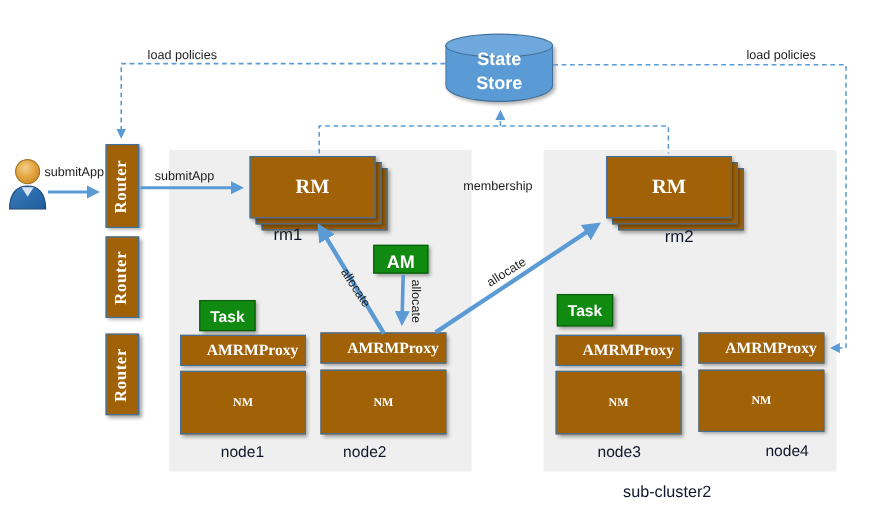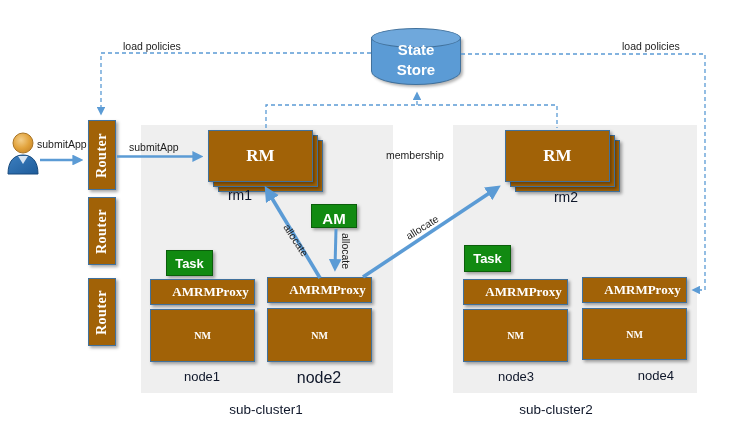--- a/index.html
+++ b/index.html
@@ -113,42 +113,41 @@
     <span>NM</span>
   </div>
   <div class="blk" style="left:162px;top:369px;width:80px;font-size:13px;">node1</div>
 
   <div class="bluebox proxy-text" style="left:267px;top:277px;width:105px;height:26px;">
     <span>AMRMProxy</span>
   </div>
   <div class="bluebox nm-text" style="left:267px;top:308px;width:105px;height:54px;">
     <span>NM</span>
   </div>
-  <div class="blk" style="left:279px;top:369px;width:80px;font-size:16px;">node2</div>
+  <div class="blk" style="left:264px;top:369px;width:80px;font-size:13px;">node2</div>
 
   <div class="greenbox" style="left:464px;top:245px;width:47px;height:27px;font-size:13px;">
     <span>Task</span>
   </div>
   <div class="bluebox proxy-text" style="left:463px;top:279px;width:105px;height:26px;">
     <span>AMRMProxy</span>
   </div>
   <div class="bluebox nm-text" style="left:463px;top:309px;width:105px;height:53px;">
     <span>NM</span>
   </div>
   <div class="blk" style="left:476px;top:369px;width:80px;font-size:13px;">node3</div>
 
   <div class="bluebox proxy-text" style="left:582px;top:277px;width:105px;height:26px;">
     <span>AMRMProxy</span>
   </div>
   <div class="bluebox nm-text" style="left:582px;top:308px;width:105px;height:52px;">
     <span>NM</span>
   </div>
   <div class="blk" style="left:594px;top:368px;width:80px;font-size:13px;text-align:right;">node4</div>
 
-  <div class="blk" style="left:206px;top:402px;width:120px;font-size:13.5px;">sub-cluster1</div>
   <div class="blk" style="left:496px;top:402px;width:120px;font-size:13.5px;">sub-cluster2</div>
 
   <svg class="overlay" width="731" height="442" viewBox="0 0 731 442">
     <defs>
       <marker id="mBig" viewBox="0 0 10 10" refX="7" refY="5" markerWidth="4.2" markerHeight="4.2" orient="auto-start-reverse">
         <path d="M0,0 L10,5 L0,10 z" fill="#5B9BD5"></path>
       </marker>
       <marker id="mSmall" viewBox="0 0 10 10" refX="7" refY="5" markerWidth="6.5" markerHeight="6.5" orient="auto-start-reverse">
         <path d="M0,0 L10,5 L0,10 z" fill="#5B9BD5"></path>
       </marker>

